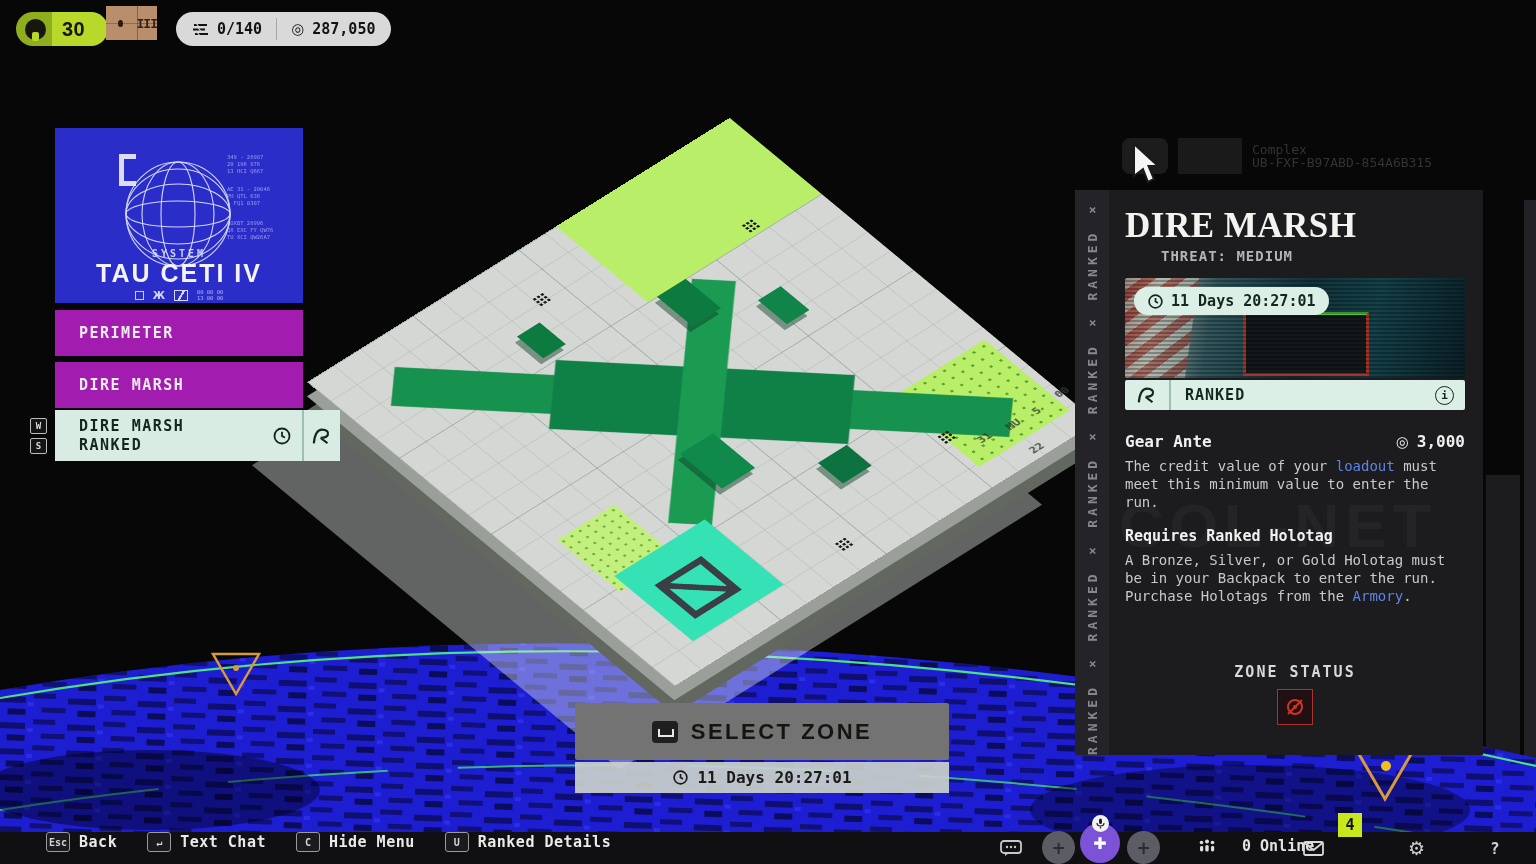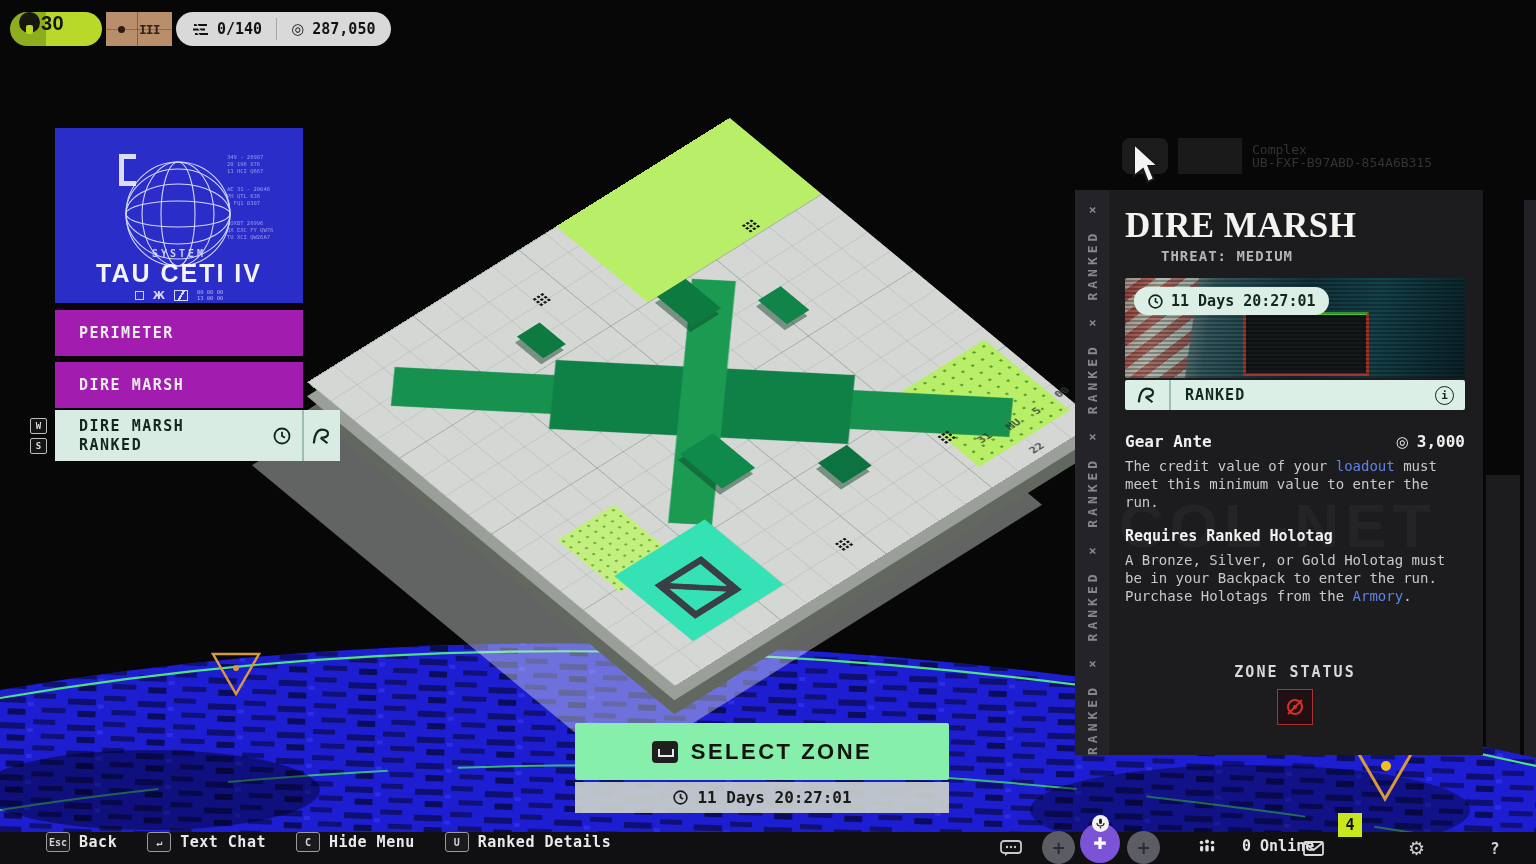--- a/index.html
+++ b/index.html
@@ -2,26 +2,26 @@
 <html><head>
 <meta charset="utf-8">
 <style>
   html,body{margin:0;padding:0;background:#000;}
   #stage{position:relative;width:1536px;height:864px;background:#070708;overflow:hidden;
          font-family:"DejaVu Sans Mono",monospace;-webkit-font-smoothing:antialiased;}
   .abs{position:absolute;}
 
   
   .hud{z-index:40;}
-  .lvl-pill{left:10px;top:12px;width:92px;height:34px;border-radius:17px;
-    background:linear-gradient(90deg,#8fae1e 0 36px,#b8d92a 36px);display:flex;align-items:flex-start;gap:1px;padding-left:9px;box-sizing:border-box;}
+  .lvl-pill{left:16px;top:12px;width:92px;height:34px;border-radius:17px;
+    background:linear-gradient(90deg,#8fae1e 0 36px,#b8d92a 36px);display:flex;align-items:center;gap:16px;padding-left:9px;box-sizing:border-box;}
   .lvl-icon{width:21px;height:21px;border-radius:50%;background:#17170f;position:relative;flex:none;}
   .lvl-icon::after{content:"";position:absolute;left:7px;bottom:-1px;width:7px;height:9px;background:#b8d92a;border-radius:2px;}
   .lvl-txt{font:900 20px "Liberation Sans",sans-serif;color:#141408;letter-spacing:.5px;}
-  .tier-tile{left:106px;top:12px;width:66px;height:34px;background:#b98f6b;
+  .tier-tile{left:106px;top:6px;width:51px;height:34px;background:#b98f6b;
     background-image:linear-gradient(90deg,transparent 31px,rgba(70,40,20,.45) 31px 32px,transparent 32px),
                      linear-gradient(0deg,transparent 16px,rgba(70,40,20,.35) 16px 17px,transparent 17px);
     display:flex;align-items:center;}
   .tier-dot{width:7px;height:7px;border-radius:50%;background:#2c1b10;margin-left:12px;}
   .tier-txt{font:700 13px "DejaVu Sans Mono",monospace;color:#33221a;letter-spacing:-1px;margin-left:14px;}
   .res-pill{left:176px;top:12px;height:34px;border-radius:17px;background:#d9d9d9;display:flex;align-items:center;padding:0 16px;gap:8px;}
   .res-txt{font:700 15px "DejaVu Sans Mono",monospace;color:#121212;}
   .res-div{width:1px;height:22px;background:#a8a8a8;margin:0 6px;}
   .coin{font:700 15px "DejaVu Sans",sans-serif;color:#121212;}
 
@@ -116,21 +116,21 @@
     display:flex;align-items:center;justify-content:center;}
 
   
   .ctag{left:1122px;top:138px;z-index:22;display:flex;align-items:center;gap:10px;opacity:1;}
   .ctag .chip{width:46px;height:36px;border-radius:8px;background:#1c1c1d;}
   .ctag .logo{width:64px;height:36px;background:#1a1a1b;}
   .ctag .txt{font-size:13px;line-height:13px;color:#333336;white-space:pre;}
 
   
   .sz{left:575px;top:703px;width:374px;z-index:35;}
-  .sz-btn{height:57px;background:#86efac;border-radius:2px;display:flex;align-items:center;justify-content:center;gap:13px;margin-top:20px;}
+  .sz-btn{height:57px;background:#737373;border-radius:2px;display:flex;align-items:center;justify-content:center;gap:13px;}
   .sz-key{width:26px;height:22px;background:#1f1f1f;border-radius:4px;position:relative;}
   .sz-key::after{content:"";position:absolute;left:6px;top:8px;width:12px;height:6px;
     border:2px solid #e8e8e8;border-top:none;}
   .sz-lbl{font:900 22px "Liberation Sans",sans-serif;color:#151510;letter-spacing:2.5px;}
   .sz-timer{margin-top:2px;height:31px;background:rgba(203,209,203,.92);display:flex;align-items:center;justify-content:center;gap:8px;
     font:700 16px "DejaVu Sans Mono",monospace;color:#191919;}
 
   
   .bar{left:0;top:832px;width:1536px;height:32px;background:#101013;z-index:50;}
   .bar-left{position:absolute;left:20px;top:0;height:20px;display:flex;align-items:flex-end;gap:30px;padding-left:26px;}

